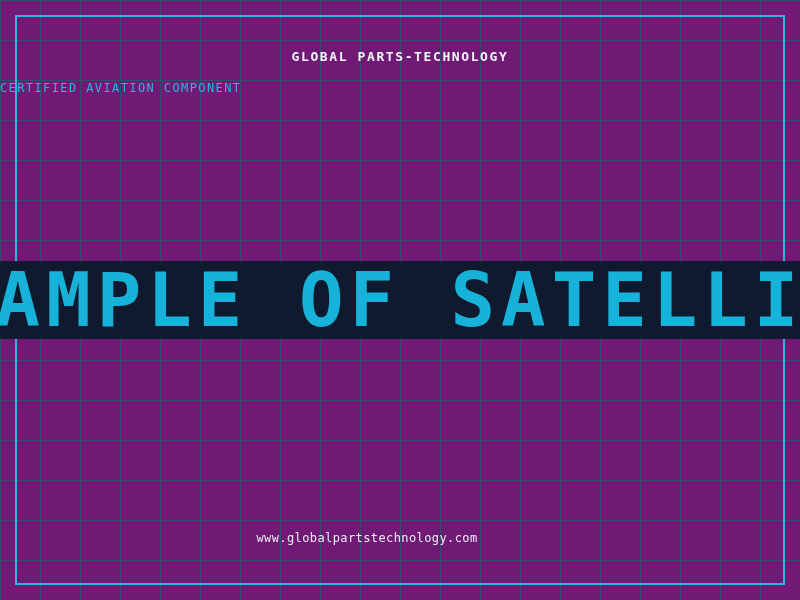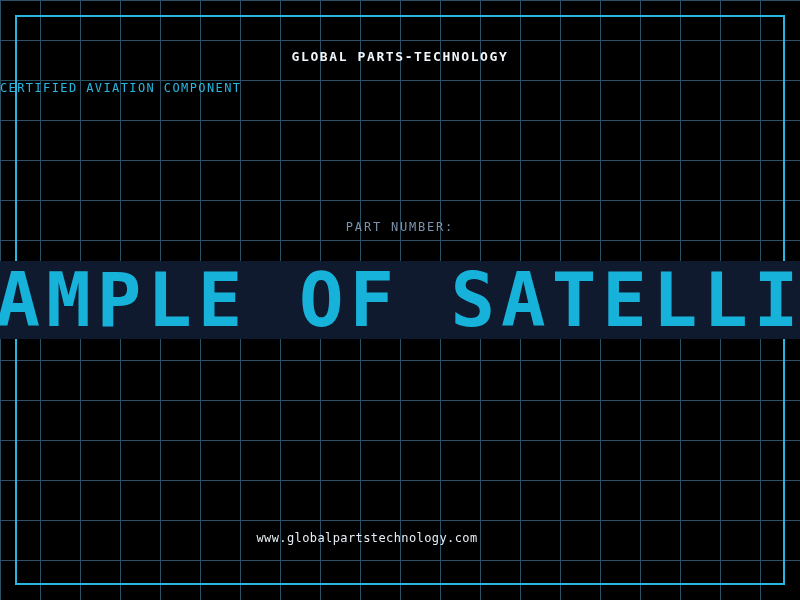--- a/index.html
+++ b/index.html
@@ -7,21 +7,21 @@
     margin: 0;
     padding: 0;
     background: #0d1526;
   }
 
   #stage {
     position: relative;
     width: 800px;
     height: 600px;
     overflow: hidden;
-    background-color: #000000;
+    background-color: #701a75;
     font-family: "DejaVu Sans Mono", "Liberation Mono", monospace;
     -webkit-font-smoothing: none;
   }
 
   
   #grid {
     position: absolute;
     inset: 0;
     background-image:
       linear-gradient(to right, #2a5165 1px, transparent 1px),
@@ -140,21 +140,20 @@
 
   <div id="grid"></div>
 
   <div id="frame"></div>
 
   <div id="header">
     <div id="company-title">GLOBAL PARTS-TECHNOLOGY</div>
     <div id="company-subtitle">CERTIFIED AVIATION COMPONENT</div>
   </div>
 
-  <div id="part-number-label">PART NUMBER:</div>
 
   <div id="part-number-band">
     <div id="part-number-value">EXAMPLE OF SATELLITE</div>
   </div>
 
   <div id="website">www.globalpartstechnology.com</div>
 
 </div>
 
 </body></html>

